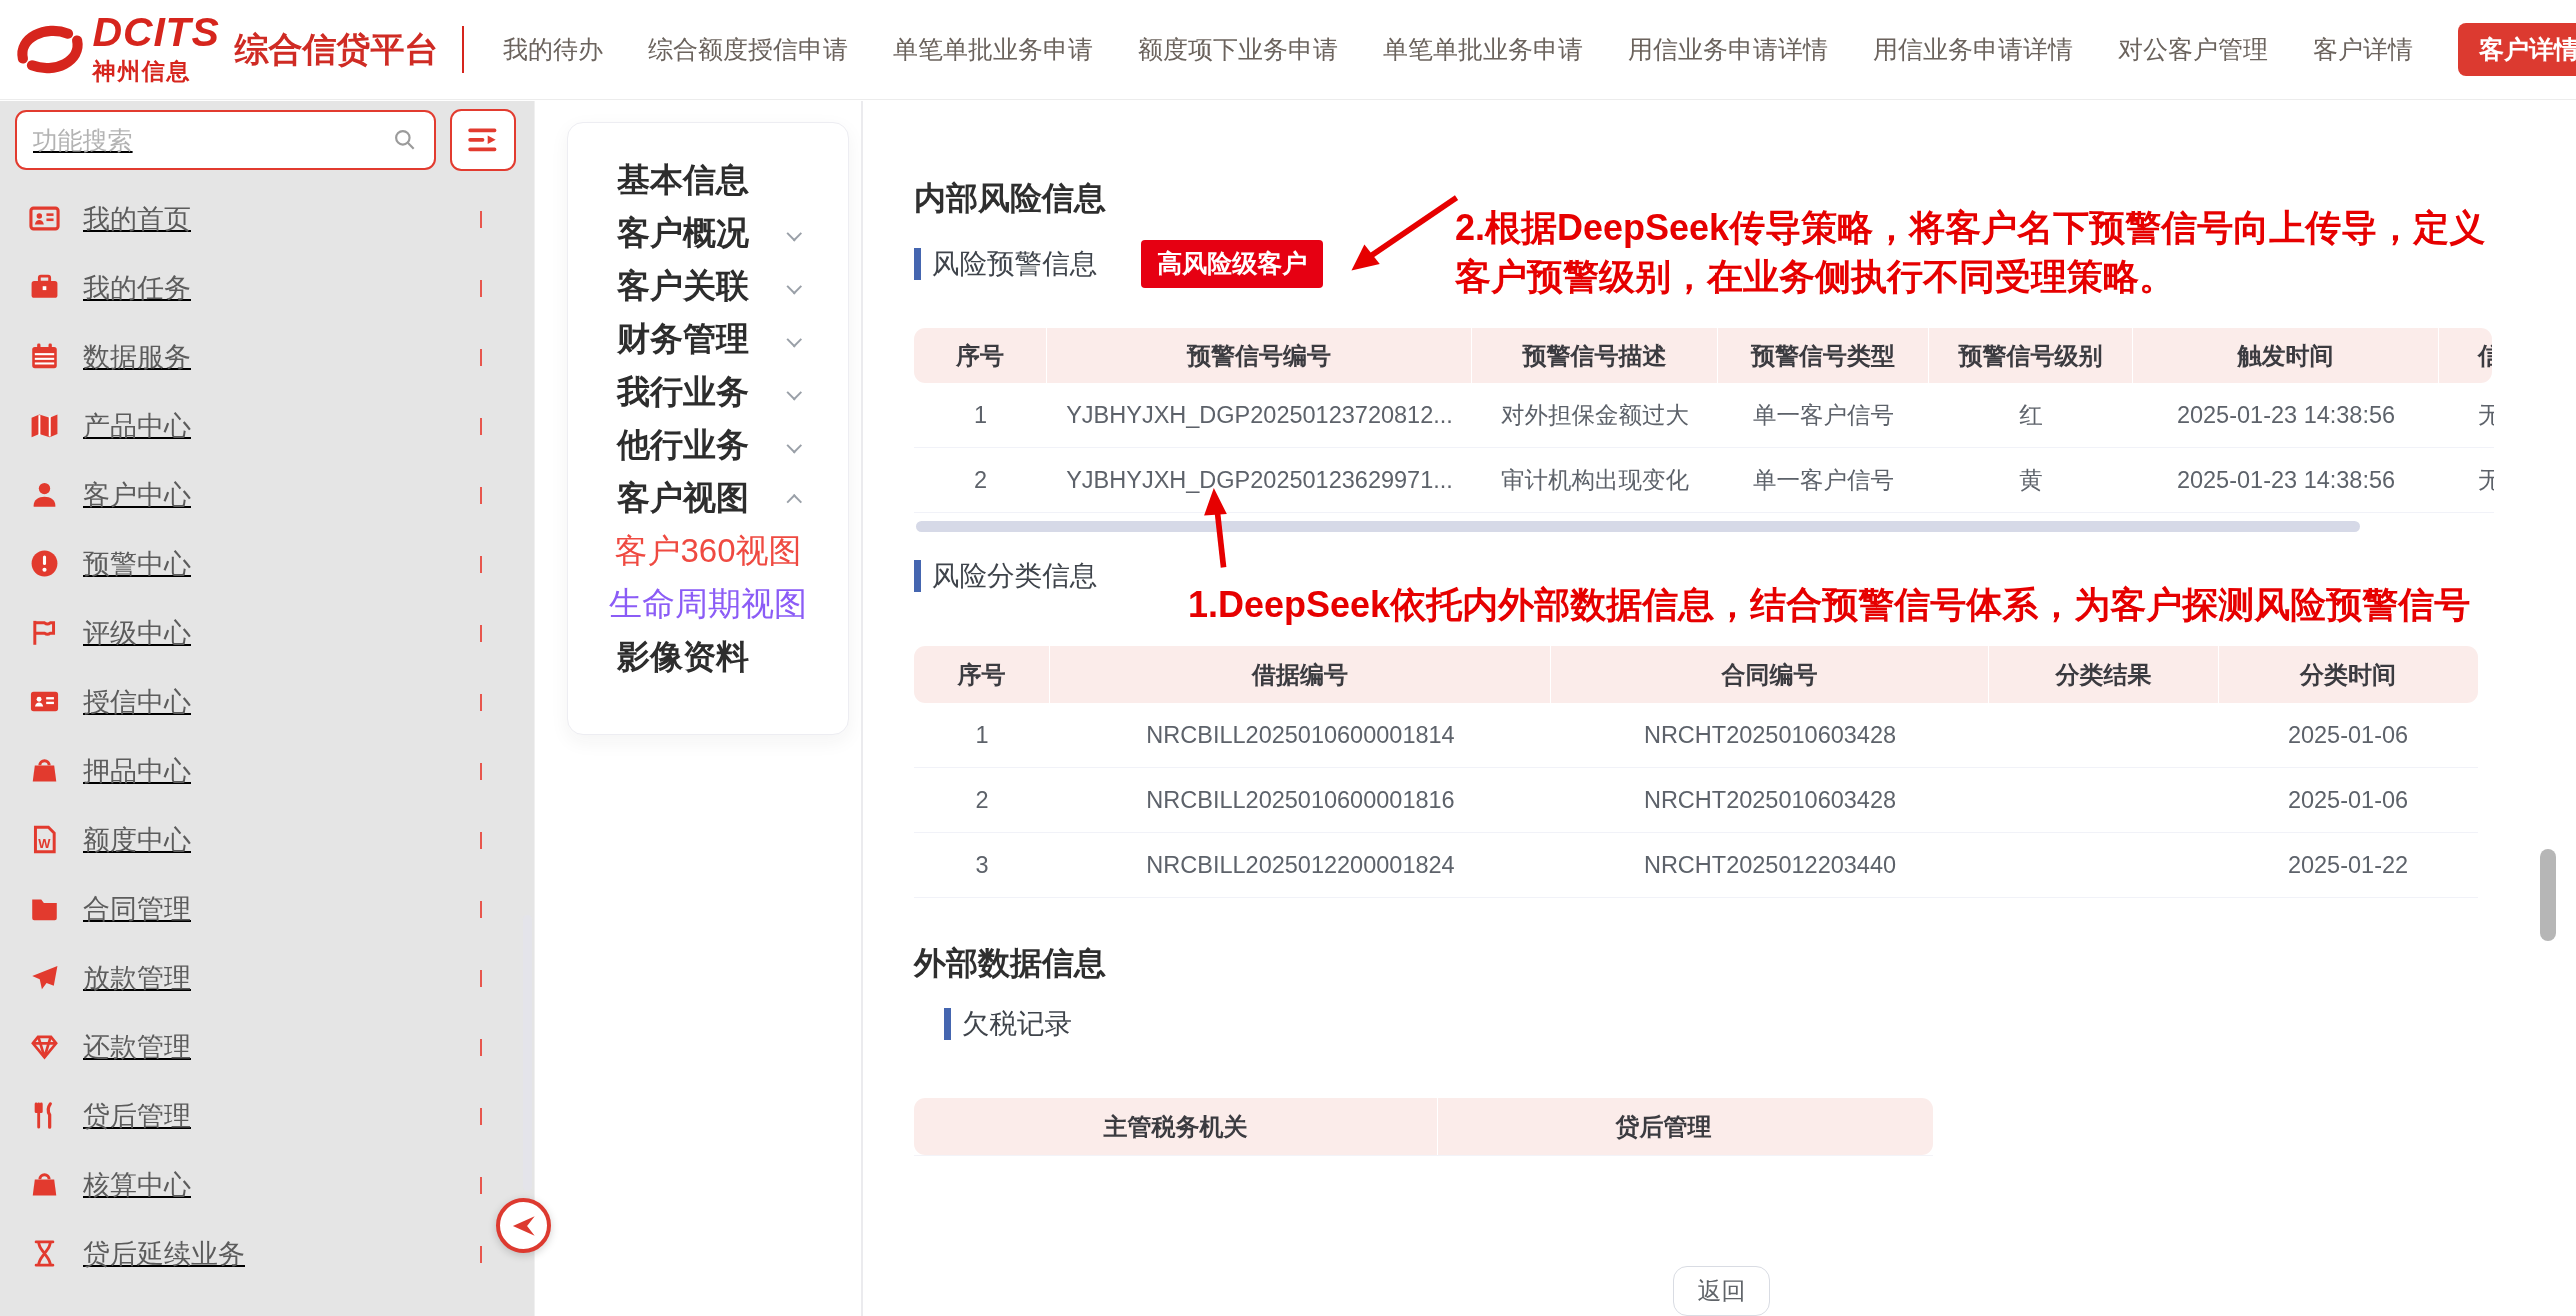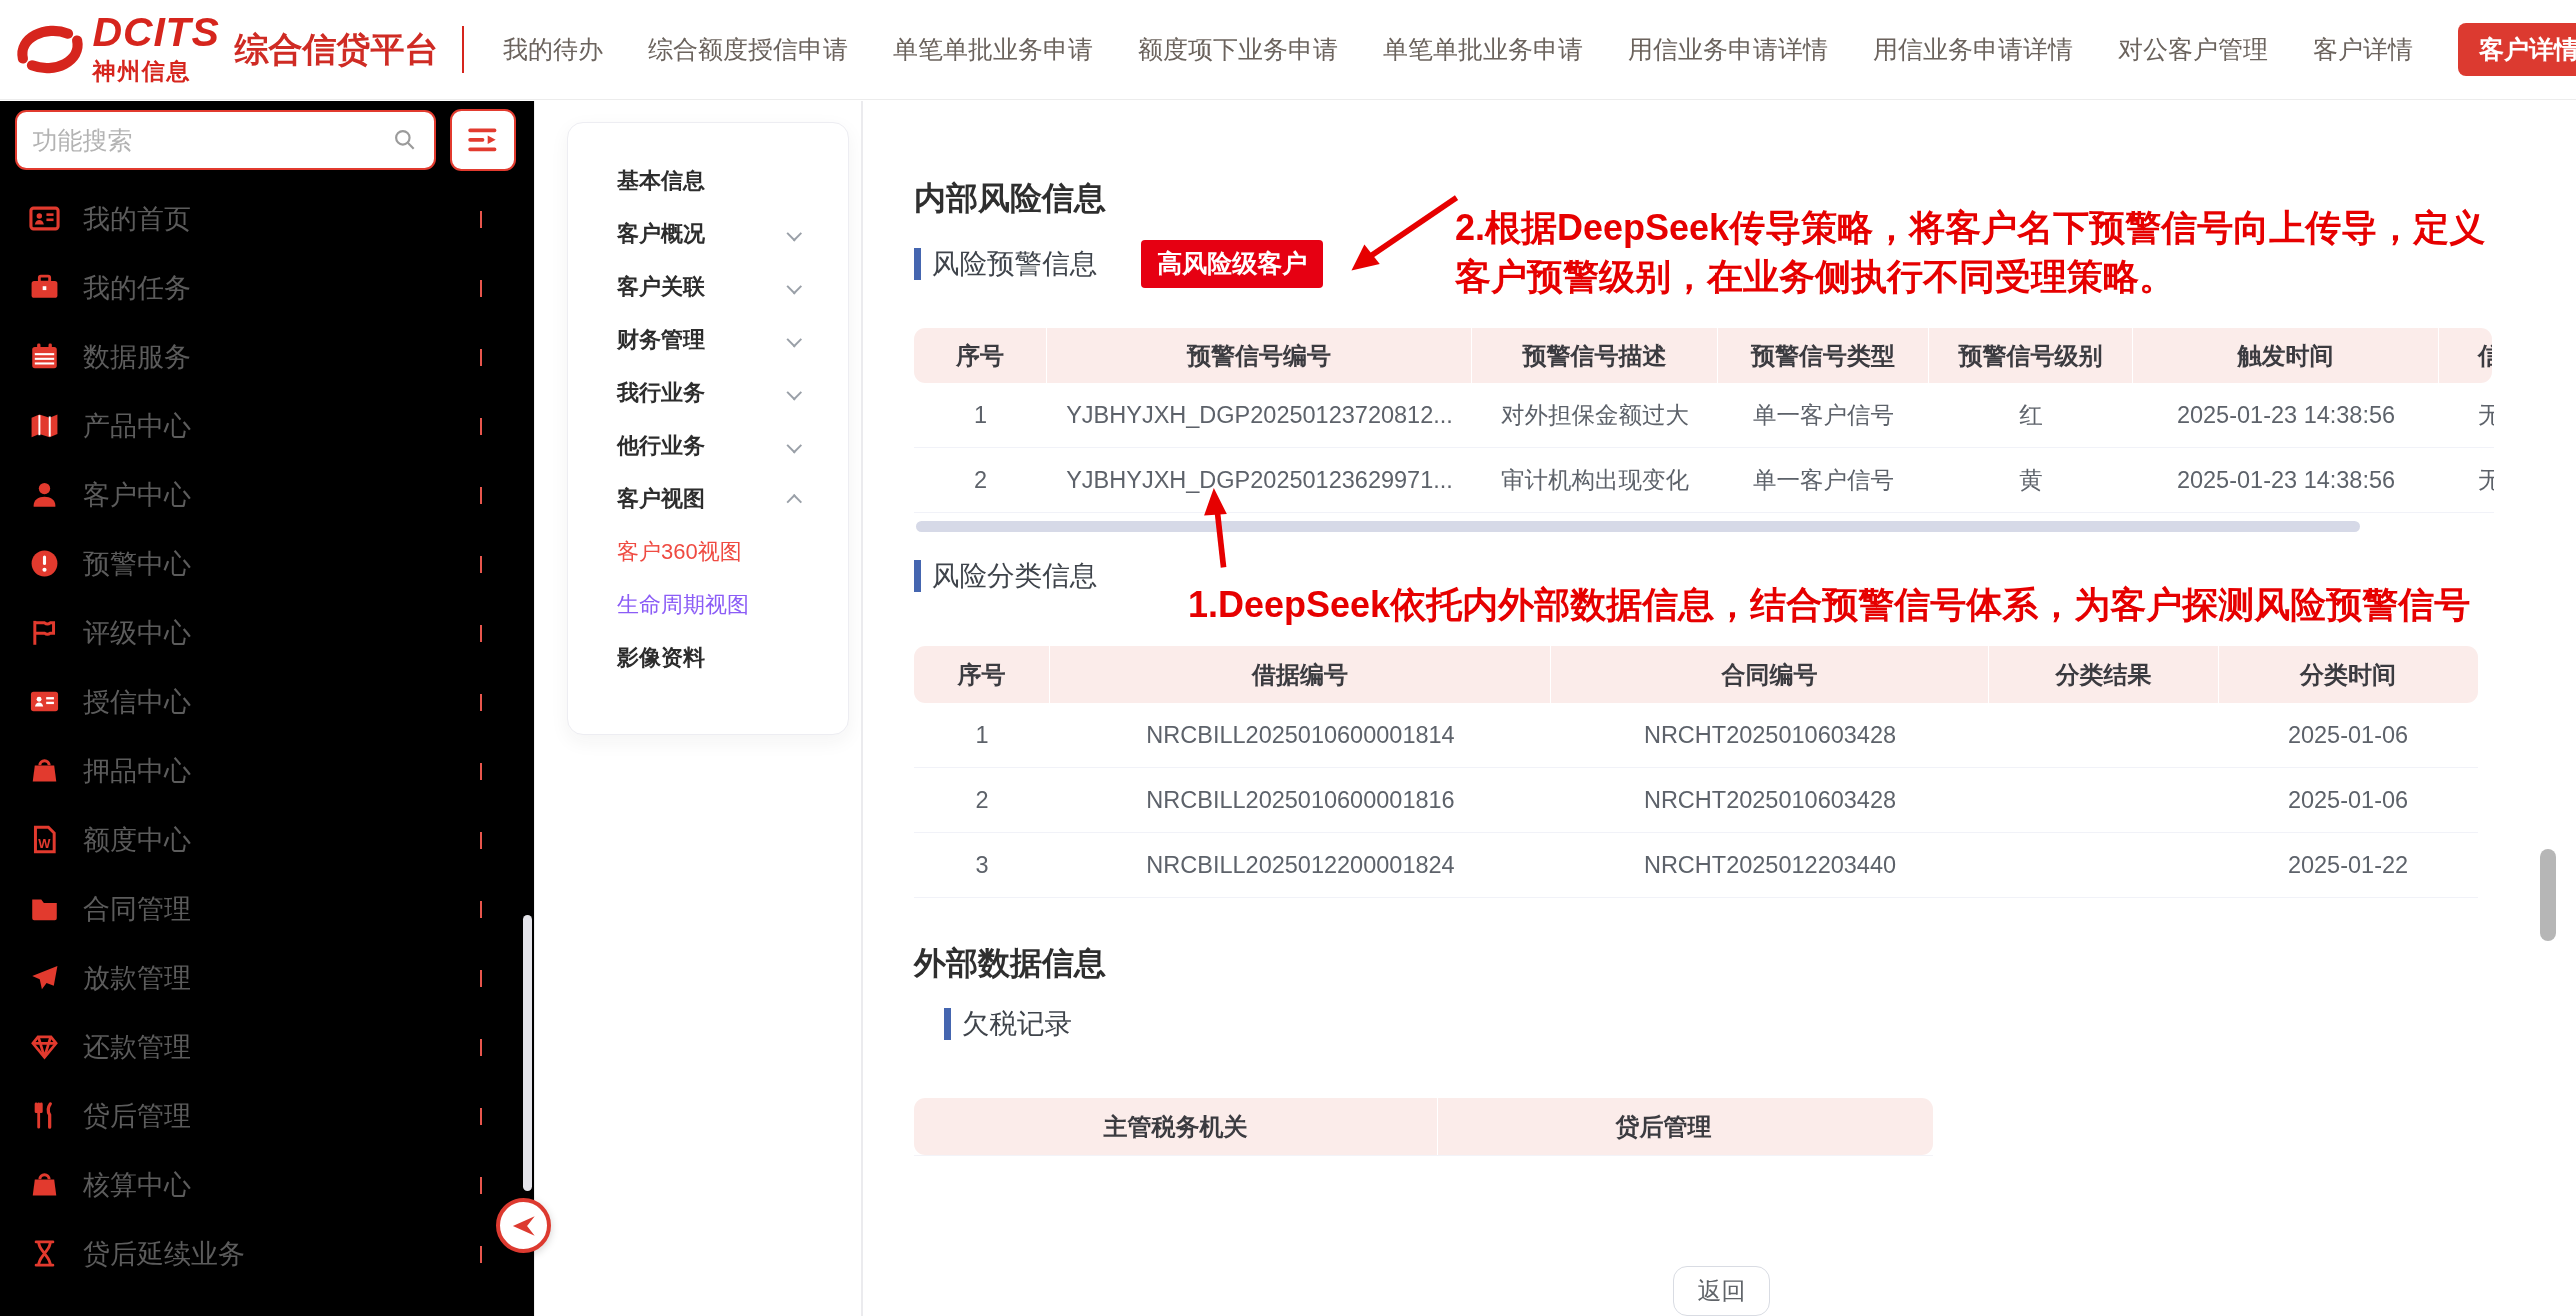--- a/index.html
+++ b/index.html
@@ -14,42 +14,42 @@
   .brand-block { margin-left:8px; flex:none; }
   .brand { font-size:41px; font-weight:800; font-style:italic; color:#d6251d; line-height:1; letter-spacing:0.8px; }
   .brand-sub { font-size:23px; color:#d6251d; font-weight:700; margin-top:2.4px; letter-spacing:1.6px; }
   .product { font-size:34px; font-weight:800; color:#cf2b24; margin-left:15px; white-space:nowrap;text-align:center; }
   .tb-divider { width:2.4px; height:47px; background:#d6251d; margin-left:23px; flex:none; }
   .nav { display:flex; gap:45px; margin-left:39px; font-size:25px; color:#6b635d; white-space:nowrap; align-items:center; }
   .nav-item { cursor:pointer; }
   .nav-active { background:#dc3a30; color:#fff; font-weight:700; padding:9.7px 21px; border-radius:8px; }
 
   
-  .sidebar { position:absolute; left:0; top:101px; width:535px; height:1215px; background:#000000; border-right:0.8px solid #f0f0f0; }
+  .sidebar { position:absolute; left:0; top:101px; width:535px; height:1215px; background:#e5e5e5; border-right:0.8px solid #f0f0f0;text-decoration:underline; }
   .search-row { display:flex; align-items:center; gap:14.6px; padding:8px 0 0 14.6px; }
   .search-box { width:421px; height:60px; border:2.4px solid #e23b2f; border-radius:11.3px; display:flex; align-items:center; padding:0 16px; background:#fff; }
   .search-box input { border:none; outline:none; flex:1; font-size:25px; color:#555; font-family:inherit; }
   .search-box input::placeholder { color:#b3b3b3; }
   .menu-btn { width:66px; height:62px; border:2.4px solid #e23b2f; border-radius:11.3px; display:flex; align-items:center; justify-content:center; background:#fff; }
   .side-list { margin-top:13px; }
   .side-item { height:69px; display:flex; align-items:center; padding-left:29px; cursor:pointer; }
   .side-icon { width:31px; height:31px; color:#e23a2e; margin-right:23px; flex:none; }
   .side-icon svg { width:31px; height:31px; display:block; }
   .side-label { font-size:27px; color:#5c5c5c; flex:1; }
   .side-chev { margin-right:52px; }
   .chv { width:12px; height:12px; border-right:2.8px solid #e8564d; border-bottom:2.8px solid #e8564d; transform:rotate(45deg); }
   .side-thumb { position:absolute; right:1.6px; top:814px; width:9.7px; height:276px; background:#e4e4ea; border-radius:4.9px; }
   .collapse-btn { position:absolute; left:496px; top:1198px; width:55px; height:55px; border-radius:50%;
                   background:#fff; border:4px solid #dd3a30; box-shadow:0 2.4px 8px rgba(0,0,0,.18);
                   display:flex; align-items:center; justify-content:center; z-index:6; }
 
   
   .submenu-card { position:absolute; left:567px; top:122px; width:282px; height:613px; background:#fff;
                   border:0.8px solid #ededf2; border-radius:16px; box-shadow:0 6.5px 19.4px rgba(31,35,41,.05); padding-top:31px; }
-  .sm-item { height:53px; display:flex; align-items:center; padding:0 49px; font-size:22px; font-weight:700; color:#2d2d2d; cursor:pointer;justify-content:center; }
+  .sm-item { height:53px; display:flex; align-items:center; padding:0 49px; font-size:33px; font-weight:700; color:#2d2d2d; cursor:pointer;justify-content:center; }
   .sm-item .lbl { flex:1; white-space:nowrap; }
   .sm-chev { width:10.5px; height:10.5px; border-right:2.4px solid #9aa0a8; border-bottom:2.4px solid #9aa0a8; transform:rotate(45deg); }
   .sm-chev.up { transform:rotate(-135deg); margin-top:6.5px; }
   .sm-active { color:#ef4a41; font-weight:400; }
   .sm-child { font-weight:400; color:#8b5cf6; }
 
   .divider2 { position:absolute; left:861px; top:101px; width:1.6px; height:1215px; background:#ebebee; }
 
   
   .abs { position:absolute; }

